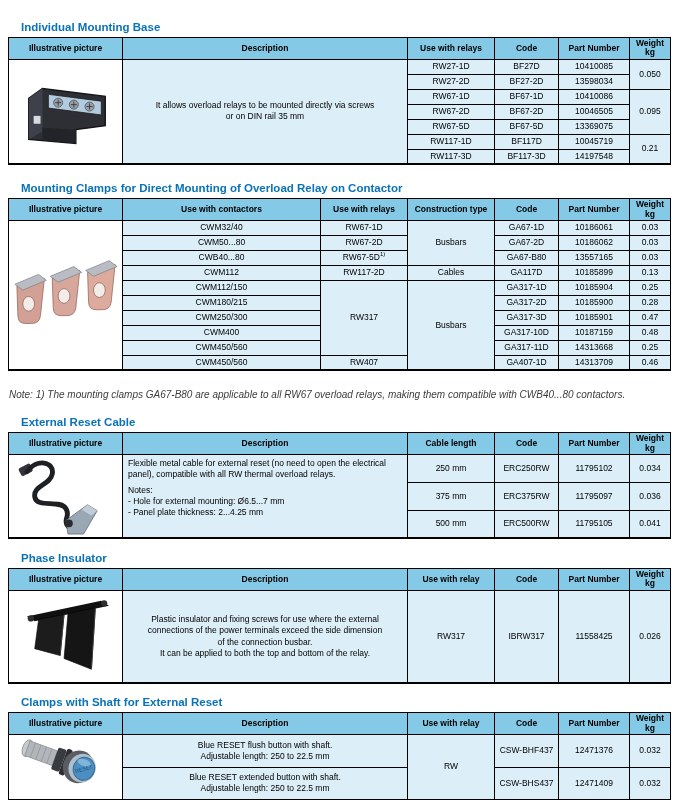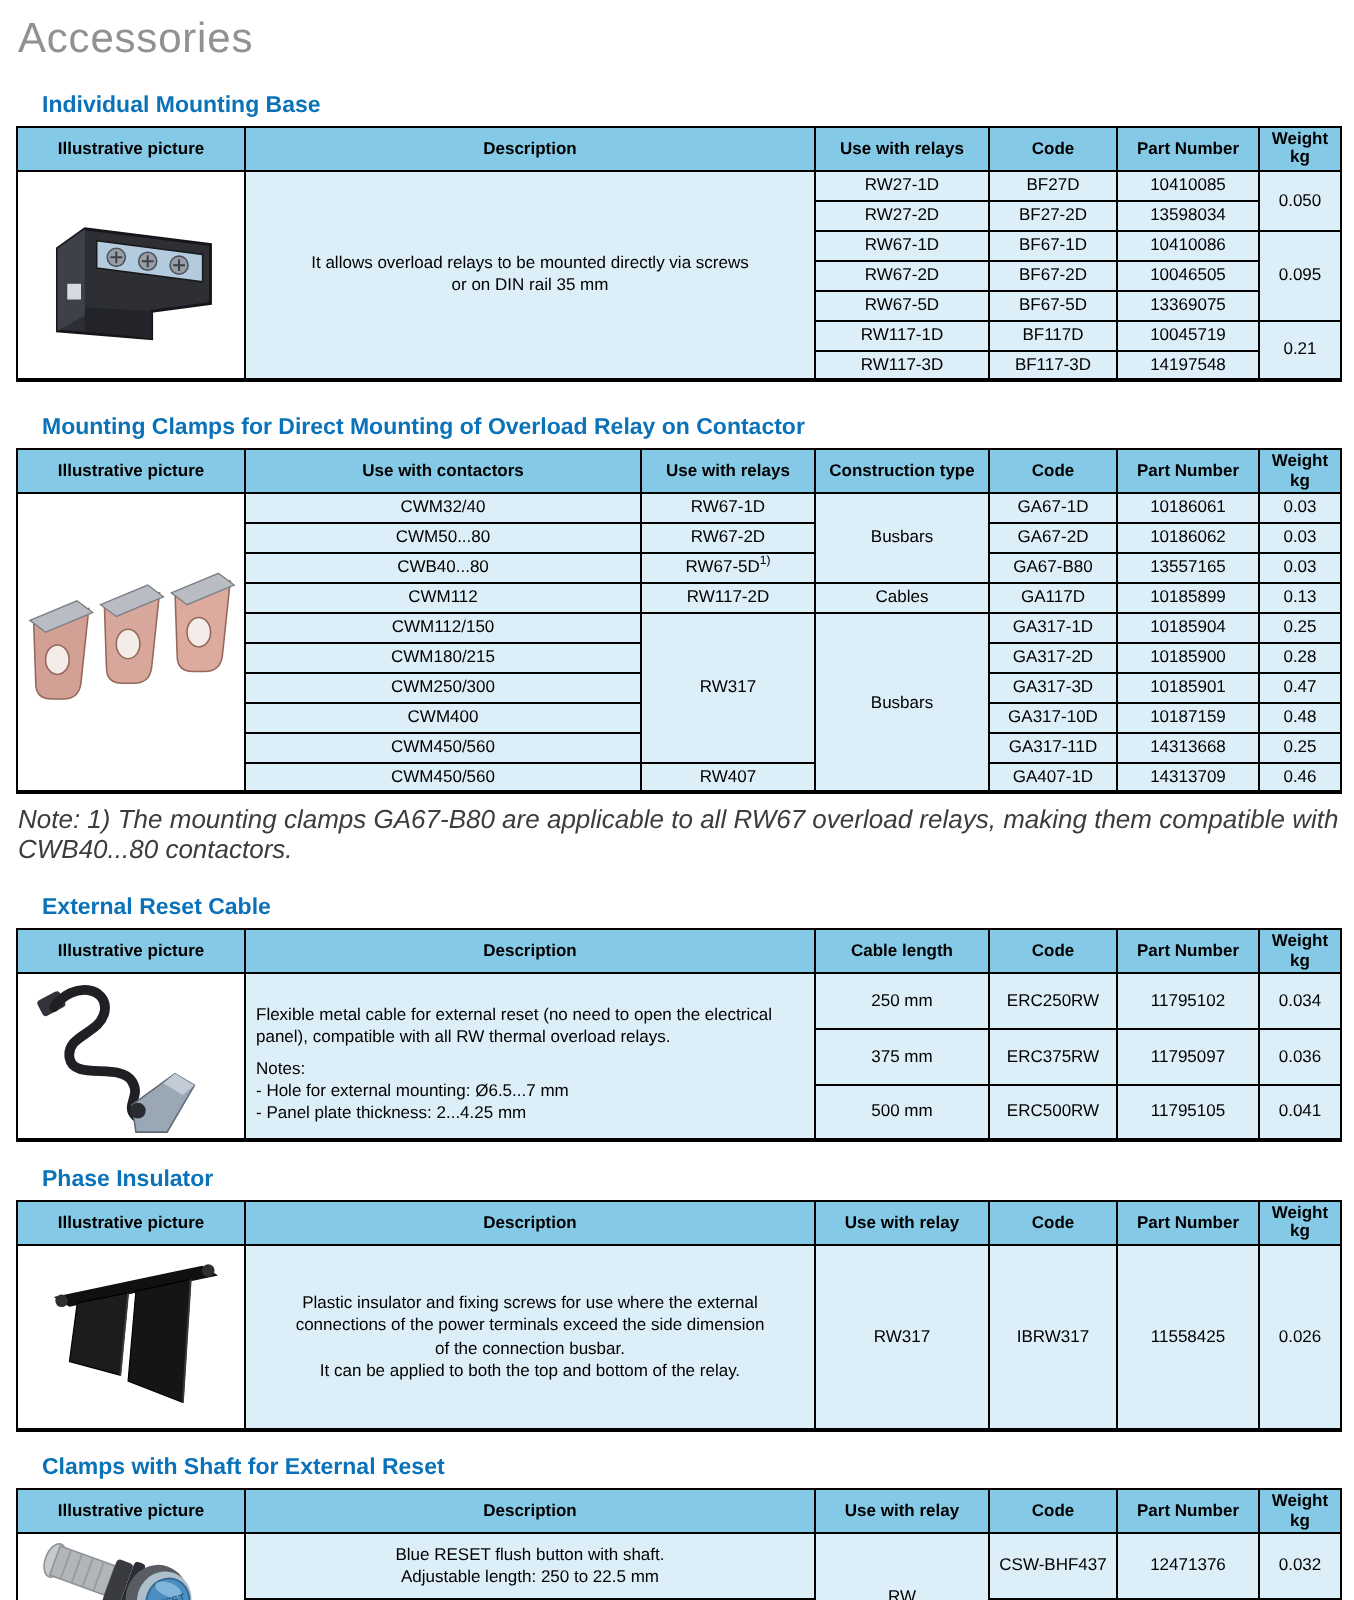--- a/index.html
+++ b/index.html
@@ -25,24 +25,24 @@
   #sec3 { margin-top: 16px; }
   #sec4 { margin-top: 13px; }
   #sec5 { margin-top: 12px; }
   .section-title {
     font-size: 11.5px;
     font-weight: bold;
     color: #0a72b8;
     margin: 0 0 4px 13px;
   }
   .note {
-    font-size: 13px;
+    font-size: 10px;
     font-style: italic;
     color: #3c3c3c;
-    margin: 5px 0 0 1px;
+    margin: 18px 0 0 1px;
   }
 
   table.spec {
     border-collapse: collapse;
     table-layout: fixed;
     width: 662px;
     border: 1px solid #000;
     border-bottom-width: 2px;
   }
   .spec th, .spec td { border: 1px solid #000; overflow: hidden; }
@@ -65,36 +65,35 @@
     line-height: 1.3;
   }
   .spec td.pic { background: #fff; padding: 1px; text-align: center; }
 
   .t1 tbody td, .t2 tbody td { height: 15px; padding: 0 2px; }
   .t1 td.desc { padding: 0 30px; }
   .t3 tbody td { height: 27px; }
   .t3 td.desc {
     text-align: left;
     vertical-align: top;
-    padding: 15px 4px 2px 5px;
+    padding: 3px 4px 2px 5px;
   }
   .t3 .notes-label { margin-top: 5px; }
   .t4 tbody td { height: 93px; }
   .t4 td.desc { padding: 2px 22px; }
   .t5 tbody td { height: 32px; }
 
   sup { font-size: 6px; line-height: 0; }
   svg { display: block; margin: 0 auto; }
 </style>
 </head>
 <body>
 
 <div class="content">
 
-  <div class="page-title">Accessories</div>
 
   <div class="section" id="sec1">
     <div class="section-title">Individual Mounting Base</div>
     <table class="spec t1">
       <colgroup>
         <col style="width:114px">
           <col style="width:285px">
           <col style="width:87px">
         <col style="width:64px">
           <col style="width:71px">

